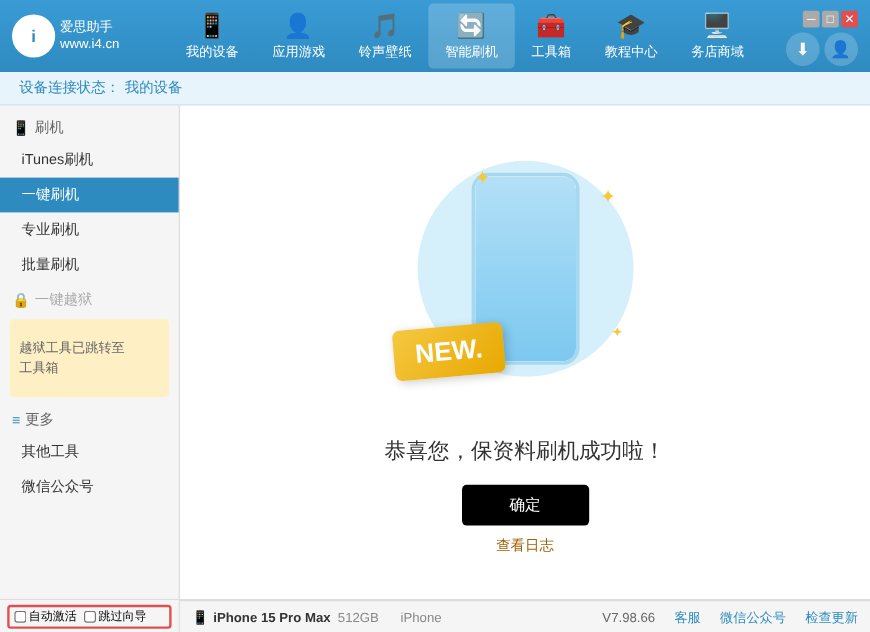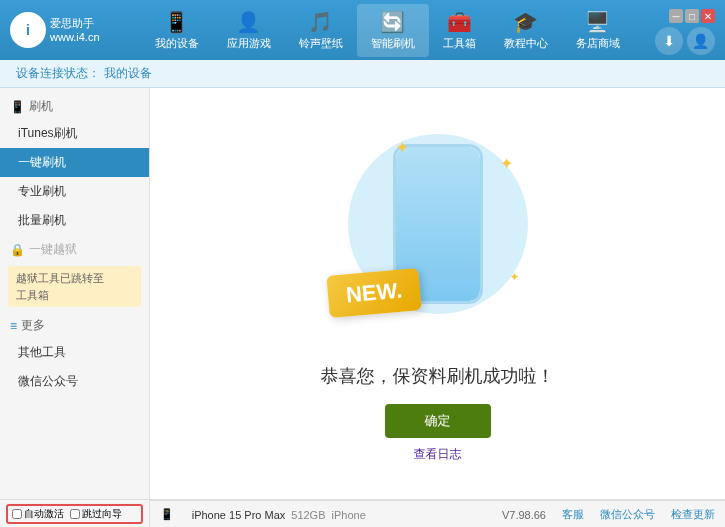--- a/index.html
+++ b/index.html
@@ -91,21 +91,21 @@
     .sidebar-item {
       padding: 6px 14px 6px 18px;
       cursor: pointer; color: #333; font-size: 12px;
     }
     .sidebar-item.active {
       background: #2e8bc0; color: #fff;
     }
     .sidebar-notice {
       background: #ffefc5;
       margin: 4px 8px;
-      padding: 4px 8px;
+      padding: 16px 8px;
       border-radius: 4px;
       color: #666; font-size: 11px; line-height: 1.5;
     }
 
     
     .content {
       flex: 1;
       background: #fff;
       display: flex; flex-direction: column;
       align-items: center; justify-content: center;
@@ -158,31 +158,31 @@
       font-size: 16px;
       z-index: 5;
     }
 
     
     .success-title {
       font-size: 18px; color: #333;
       margin-bottom: 16px;
     }
     .confirm-btn {
-      background: #4d7c0f;
+      background: #000000;
       color: #fff;
       border: none;
       border-radius: 4px;
       padding: 8px 40px;
       font-size: 13px;
       cursor: pointer;
       margin-bottom: 8px;
     }
     .log-link {
-      color: #4c1d95; cursor: pointer; font-size: 12px;
+      color: #a16207; cursor: pointer; font-size: 12px;
     }
 
     
     .bottom-bar {
       background: #f5f5f5;
       border-top: 1px solid #ddd;
       height: 28px;
       display: flex; align-items: center;
       padding: 0 10px;
       font-size: 11px; color: #666;
@@ -326,23 +326,23 @@
       </label>
       <label style="display:flex;align-items:center;gap:2px;cursor:pointer;font-size:10px;">
         <input type="checkbox" style="width: 10px; height: 10px;">
         <span>跳过向导</span>
       </label>
     </div>
   </div>
 
   <div class="bottom-bar" style="flex:1;height:28px;display:flex;align-items:center;">
     <span>📱</span>
-    <span style="font-weight:normal;color:#333;margin-left:18px;">iPhone 15 Pro Max</span>
+    <span style="font-weight:bold;color:#333;margin-left:4px;">iPhone 15 Pro Max</span>
     <span style="color:#888;margin-left:6px;">512GB</span>
-    <span style="color:#888;margin-left:6px;">iPhone</span>
+    <span style="color:#888;margin-left:18px;">iPhone</span>
 
     <div class="bottom-right">
       <span>V7.98.66</span>
       <span class="bottom-link">客服</span>
       <span class="bottom-link">微信公众号</span>
       <span class="bottom-link">检查更新</span>
     </div>
   </div>
 </div>
 

